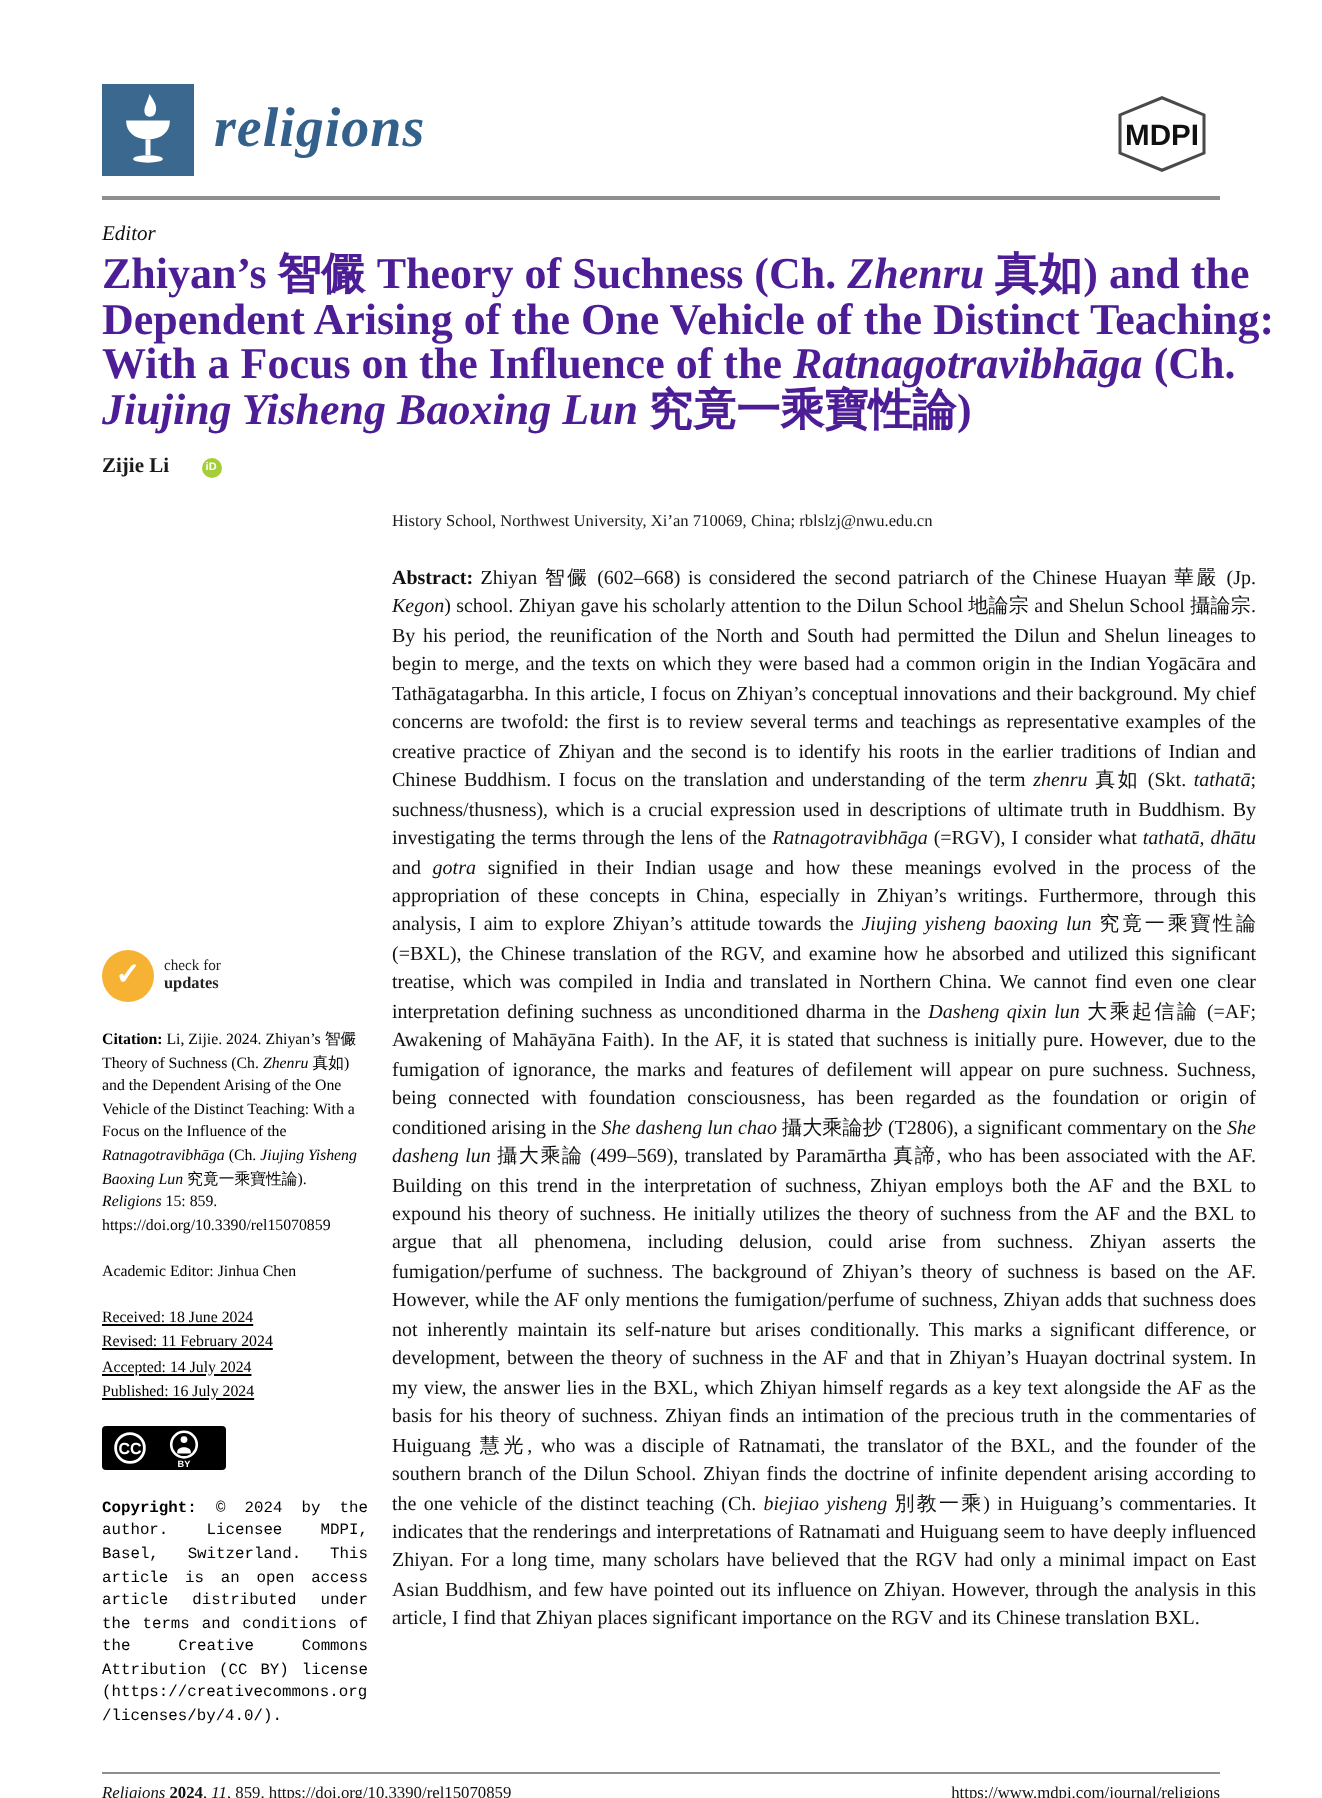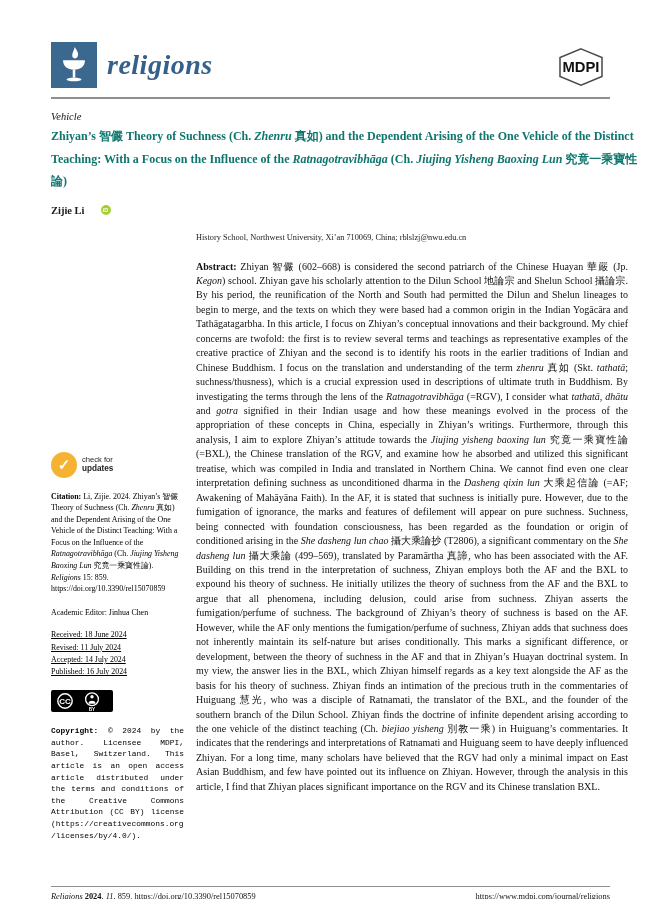--- a/index.html
+++ b/index.html
@@ -26,21 +26,21 @@
   .journal-name {
     font-style: italic; font-weight: bold; font-size: 28px;
     color: #33618c; letter-spacing: 0.5px;
   }
   .mdpi-logo { margin-top: 4px; }
   .header-rule { margin: 5px 40px 0 40px; border: none; border-top: 2px solid #8f8f8f; }
   
   .article-type { margin: 12px 40px 0 40px; font-style: italic; font-size: 10.5px; color: #111; }
   .title {
     margin: 3px 40px 0 40px; width: 590px;
-    font-size: 12px; line-height: 22.5px; font-weight: bold; color: #0f766e;
+    font-size: 22px; line-height: 22.5px; font-weight: bold; color: #4c1d95;
   }
   .author-line { margin: 12px 40px 0 40px; font-size: 10.5px; font-weight: bold; display: flex; align-items: center; gap: 16px; }
   .orcid {
     display: inline-flex; width: 10px; height: 10px; border-radius: 50%;
     background: #a6ce39; color: #fff; font-family: "Liberation Sans", sans-serif;
     font-size: 5.5px; font-weight: bold; align-items: center; justify-content: center;
     font-style: normal;
   }
   
   .band { display: flex; margin: 16px 22px 0 40px; }
@@ -58,21 +58,21 @@
   .i { font-style: italic; }
   .b { font-weight: bold; }
   
   .check-updates { display: flex; align-items: center; gap: 5px; margin-bottom: 13px; cursor: pointer; }
   .check-circle {
     width: 26px; height: 26px; border-radius: 50%; background: #f5b233;
     color: #fff; display: flex; align-items: center; justify-content: center;
     font-size: 15px; font-weight: bold; font-family: "Liberation Sans", sans-serif;
     flex: none;
   }
-  .check-text { font-family: Liberation Sans, sans-serif; font-size: 7.6px; line-height: 8.6px; color: #222; }
+  .check-text { font-family: Liberation Serif, serif; font-size: 7.6px; line-height: 8.6px; color: #222; }
   .check-text .l2 { font-weight: bold; font-size: 8.2px; }
   .citation { margin-bottom: 12px; overflow-wrap: anywhere; }
   .editor { margin-bottom: 11px; }
   .dates { margin-bottom: 11px; text-decoration: underline; }
   .dates div { line-height: 12.3px; }
   .cc-badge { margin: 2px 0 10px 0; }
   .copyright { text-align: justify; overflow-wrap: anywhere; font-family: Liberation Mono, monospace; }
   
   .footer {
     position: absolute; left: 40px; right: 40px; bottom: 10px;
@@ -101,21 +101,21 @@
     <div class="mdpi-logo">
       <svg width="58" height="42" viewBox="0 0 60 44" aria-hidden="true">
         <polygon points="30,3 52,12 52,32 30,41 8,32 8,12" fill="none" stroke="#4a4a4a" stroke-width="1.6"></polygon>
         <text x="30" y="27.5" text-anchor="middle" font-family="Liberation Sans, sans-serif" font-size="15.5" font-weight="bold" fill="#111111">MDPI</text>
       </svg>
     </div>
   </div>
 
   <hr class="header-rule">
 
-  <div class="article-type">Vehicle</div>
+  <div class="article-type">Editor</div>
 
   <h1 class="title"><span>Zhiyan’s 智儼 Theory of Suchness (Ch. </span><span class="i">Zhenru</span><span> 真如) and the Dependent Arising of the One Vehicle of the Distinct Teaching: With a Focus on the Influence of the </span><span class="i">Ratnagotravibhāga</span><span> (Ch. </span><span class="i">Jiujing Yisheng Baoxing Lun</span><span> 究竟一乘寶性論)</span></h1>
 
   <div class="author-line">
     <span>Zijie Li</span>
     <span class="orcid">iD</span>
   </div>
 
   <div class="band">
 
@@ -128,21 +128,21 @@
           <span class="l2">updates</span>
         </span>
       </div>
 
       <p class="citation"><span class="b">Citation: </span><span>Li, Zijie. 2024. Zhiyan’s 智儼 Theory of Suchness (Ch. </span><span class="i">Zhenru</span><span> 真如) and the Dependent Arising of the One Vehicle of the Distinct Teaching: With a Focus on the Influence of the </span><span class="i">Ratnagotravibhāga</span><span> (Ch. </span><span class="i">Jiujing Yisheng Baoxing Lun</span><span> 究竟一乘寶性論). </span><span class="i">Religions</span><span> 15:  859. https://doi.org/10.3390/rel15070859</span></p>
 
       <p class="editor">Academic Editor: Jinhua Chen</p>
 
       <div class="dates">
           <div>Received: 18 June 2024</div>
-          <div>Revised: 11 July 2024</div>
+          <div>Revised: 11 February 2024</div>
           <div>Accepted: 14 July 2024</div>
           <div>Published: 16 July 2024</div>
         </div>
 
       <div class="cc-badge">
         <svg width="62" height="22" viewBox="0 0 62 22" aria-hidden="true">
           <rect x="0" y="0" width="62" height="22" rx="2" fill="#000000"></rect>
           <circle cx="14" cy="11" r="7.2" fill="none" stroke="#ffffff" stroke-width="1.4"></circle>
           <text x="14" y="14" text-anchor="middle" fill="#ffffff" font-family="Liberation Sans, sans-serif" font-size="8" font-weight="bold">CC</text>
           <circle cx="41" cy="9.3" r="6.4" fill="none" stroke="#ffffff" stroke-width="1.3"></circle>

